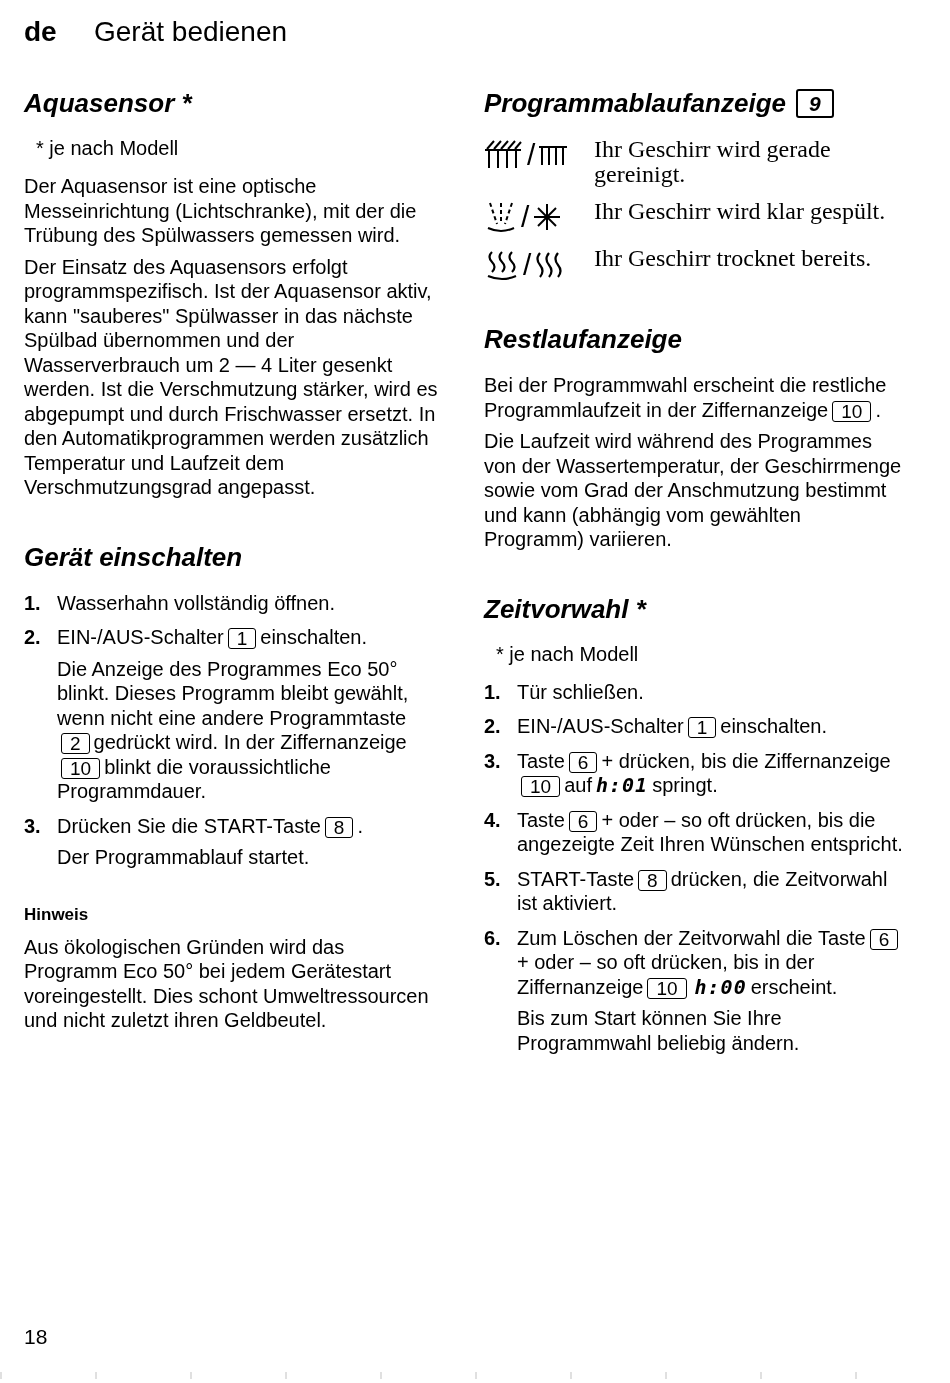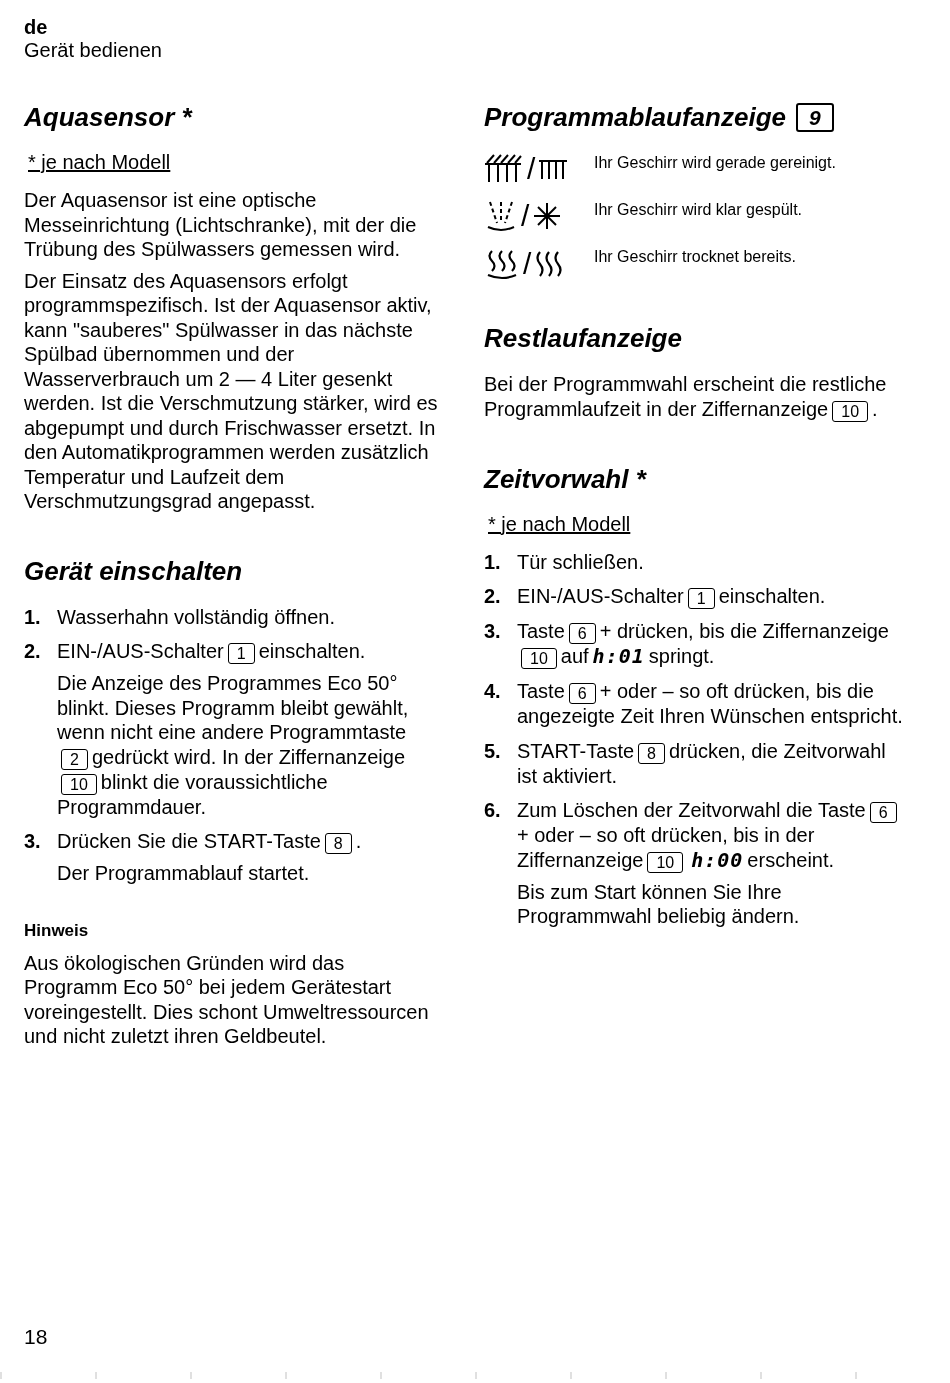--- a/index.html
+++ b/index.html
@@ -5,46 +5,46 @@
   * { box-sizing: border-box; }
   html, body { margin: 0; padding: 0; }
   body {
     width: 950px; height: 1383px;
     background: #ffffff; color: #000;
     font-family: "Liberation Sans", sans-serif;
     position: relative; overflow: hidden;
   }
   .page { position: relative; width: 950px; height: 1383px; padding: 14px 24px 0 24px; }
 
-  .page-header { display: flex; align-items: baseline; font-size: 20px; margin-top: 2px; flex-direction: column; }
+  .page-header { display: flex; align-items: baseline; font-size: 28px; margin-top: 2px; }
   .lang { font-weight: bold; width: 70px; }
   .header-title { font-weight: normal; }
 
   .columns { display: flex; gap: 44px; margin-top: 28px; }
   .col-left { width: 416px; flex-shrink: 0; }
   .col-right { width: 422px; flex-shrink: 0; }
 
   .section-title {
     font-size: 26px; font-weight: bold;
     margin: 0 0 18px 0; letter-spacing: 0; font-style: italic;
   }
   .mt-lg { margin-top: 42px; }
 
-  .model-note { font-size: 20px; margin: 0 0 14px 4px; text-decoration: underline; }
+  .model-note { font-size: 20px; margin: 0 0 14px 12px; }
   .body-text { font-size: 20px; line-height: 24.5px; margin: 0 0 7px 0; }
 
   .step { display: flex; margin-bottom: 3px; }
   .step-num { width: 33px; flex-shrink: 0; font-weight: bold; font-size: 20px; line-height: 24.5px; }
   .step-body { flex: 1; }
 
   .numbox {
     display: inline-block;
     border: 1.8px solid #000; border-radius: 3px;
     padding: 0 8px; min-width: 18px; text-align: center;
-    font-size: 16px; line-height: 19px;
+    font-size: 19px; line-height: 19px;
     vertical-align: -1px; margin: 0 4px;
   }
   .numbox-lg {
     font-size: 21px; line-height: 25px; padding: 0 11px;
     border-width: 2.2px; vertical-align: 1px; margin-left: 10px;
   }
 
   .seg {
     font-family: "DejaVu Sans Mono", monospace;
     font-style: italic; font-weight: bold;
@@ -54,21 +54,21 @@
   .subsection-title { font-size: 17px; font-weight: bold; margin: 28px 0 10px 0; }
 
   .phase-table { margin-top: 6px; }
   .phase-row { display: flex; align-items: flex-start; margin-bottom: 13px; }
   .icon-cell {
     width: 110px; flex-shrink: 0;
     display: flex; align-items: center; gap: 2px;
     padding-top: 2px;
   }
   .slash { font-size: 30px; line-height: 30px; font-weight: normal; padding: 0 1px; }
-  .phase-text { flex: 1; font-size: 16px; line-height: 24.5px; margin: 0; }
+  .phase-text { flex: 1; font-size: 24px; line-height: 24.5px; margin: 0; font-family: Liberation Serif, serif; }
 
   .page-number { position: absolute; left: 24px; bottom: 34px; font-size: 21px; }
 
   .print-marks {
     position: absolute; left: 0; right: 0; bottom: 4px; height: 7px;
     background: repeating-linear-gradient(90deg, rgba(0,0,0,0.22) 0 2px, transparent 2px 95px);
     opacity: 0.55;
   }
 </style>
 </head>
@@ -194,20 +194,21 @@
               </g>
             </svg>
           </div>
           <p class="phase-text">Ihr Geschirr trocknet bereits.</p>
         </div>
 
       </div>
 
       <h1 class="section-title mt-lg">Restlaufanzeige</h1>
       <p class="body-text"><span>Bei der Programmwahl erscheint die restliche Programmlaufzeit in der Ziffernanzeige</span><span class="numbox">10</span><span>.</span></p>
+      <p class="body-text">Die Laufzeit wird während des Programmes von der Wassertemperatur, der Geschirrmenge sowie vom Grad der Anschmutzung bestimmt und kann (abhängig vom gewählten Programm) variieren.</p>
 
       <h1 class="section-title mt-lg">Zeitvorwahl *</h1>
       <p class="model-note">*  je nach Modell</p>
 
       <div class="step" style="margin-top:10px">
         <span class="step-num">1.</span>
         <div class="step-body">
           <p class="body-text">Tür schließen.</p>
         </div>
       </div>

